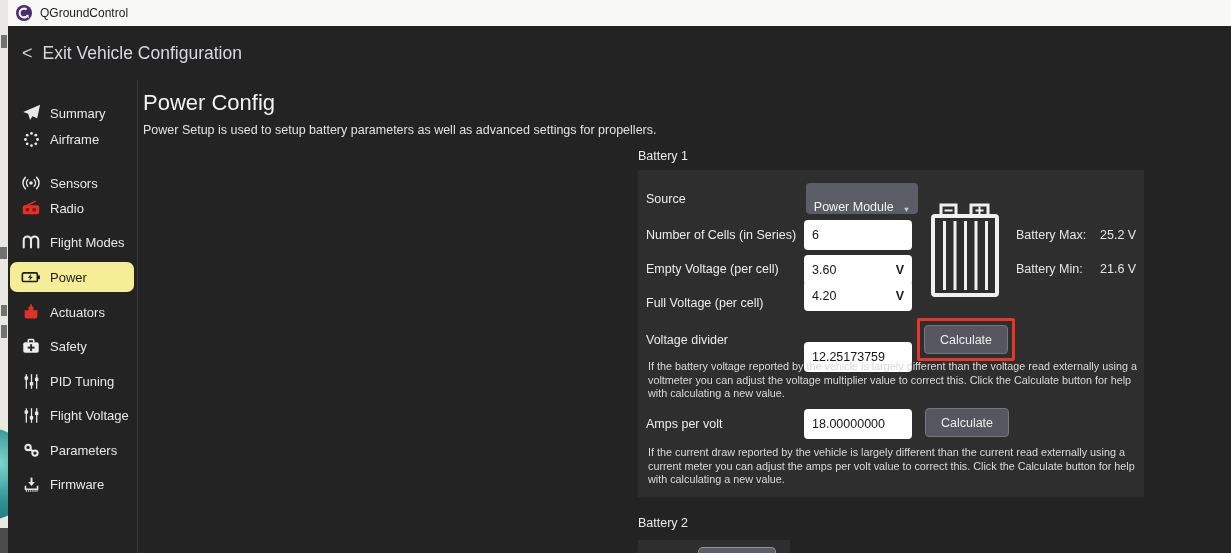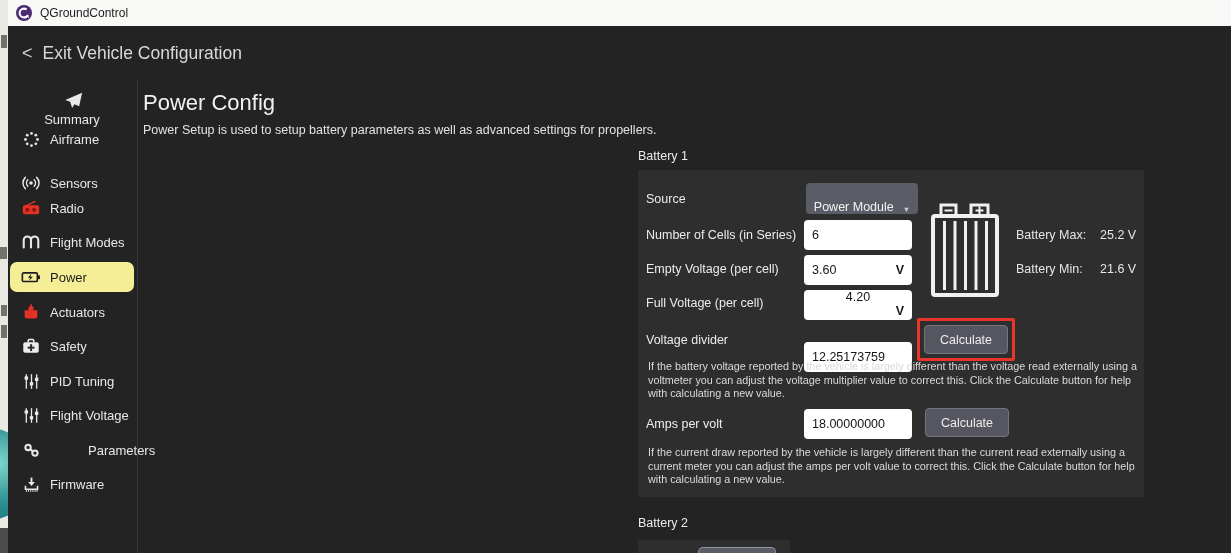--- a/index.html
+++ b/index.html
@@ -84,21 +84,21 @@
 
 <div class="appheader">
   <div class="exit-btn">
     <span class="back-chevron">&lt;</span>
     <span class="appheader-title">Exit Vehicle Configuration</span>
   </div>
 </div>
 
 <div class="sidebar">
 
-  <div class="nav-item" style="top:10px;flex-direction:column;">
+  <div class="nav-item" style="top:18px;">
     <span class="nav-icon">
       <svg viewBox="0 0 22 22" width="20" height="20">
           <path d="M21 2 L2.5 9.8 l5.4 2.1 L10 18.6 l2.6-4.1 5.2 2.2 Z" fill="#e8e8e8"></path>
         </svg>
     </span>
     <span class="nav-label">Summary</span>
   </div>
 
   <div class="nav-item" style="top:44px;">
     <span class="nav-icon">
@@ -210,21 +210,21 @@
         <g fill="#e8e8e8">
             <rect x="3" y="5" width="4" height="4" rx="1"></rect>
             <rect x="9" y="11.5" width="4" height="4" rx="1"></rect>
             <rect x="15" y="6.5" width="4" height="4" rx="1"></rect>
           </g>
       </svg>
     </span>
     <span class="nav-label">Flight Voltage</span>
   </div>
 
-  <div class="nav-item" style="top:355px;gap:38px;">
+  <div class="nav-item" style="top:355px;">
     <span class="nav-icon">
       <svg viewBox="0 0 22 22" width="19" height="19">
         <circle cx="7" cy="7.5" r="3.1" fill="none" stroke="#e8e8e8" stroke-width="2.4"></circle>
         <circle cx="15" cy="14" r="3.1" fill="none" stroke="#e8e8e8" stroke-width="2.4"></circle>
         <line x1="9.3" y1="9.6" x2="12.7" y2="12" stroke="#e8e8e8" stroke-width="2.6"></line>
       </svg>
     </span>
     <span class="nav-label">Parameters</span>
   </div>
 
@@ -286,21 +286,21 @@
     <span>6</span>
   </div>
 
   <div class="lbl" style="top:92px;">Empty Voltage (per cell)</div>
   <div class="field" style="top:85px;">
     <span>3.60</span>
     <span class="unit">V</span>
   </div>
 
   <div class="lbl" style="top:126px;">Full Voltage (per cell)</div>
-  <div class="field" style="top:120px;flex-direction:column;">
+  <div class="field" style="top:111px;">
     <span>4.20</span>
     <span class="unit">V</span>
   </div>
 
   <div class="lbl" style="top:163px;">Voltage divider</div>
   <div class="field" style="top:156px;margin-top:16px;">
     <span>12.25173759</span>
   </div>
   <div class="calc1-wrap">
     <div class="calc-btn">Calculate</div>

